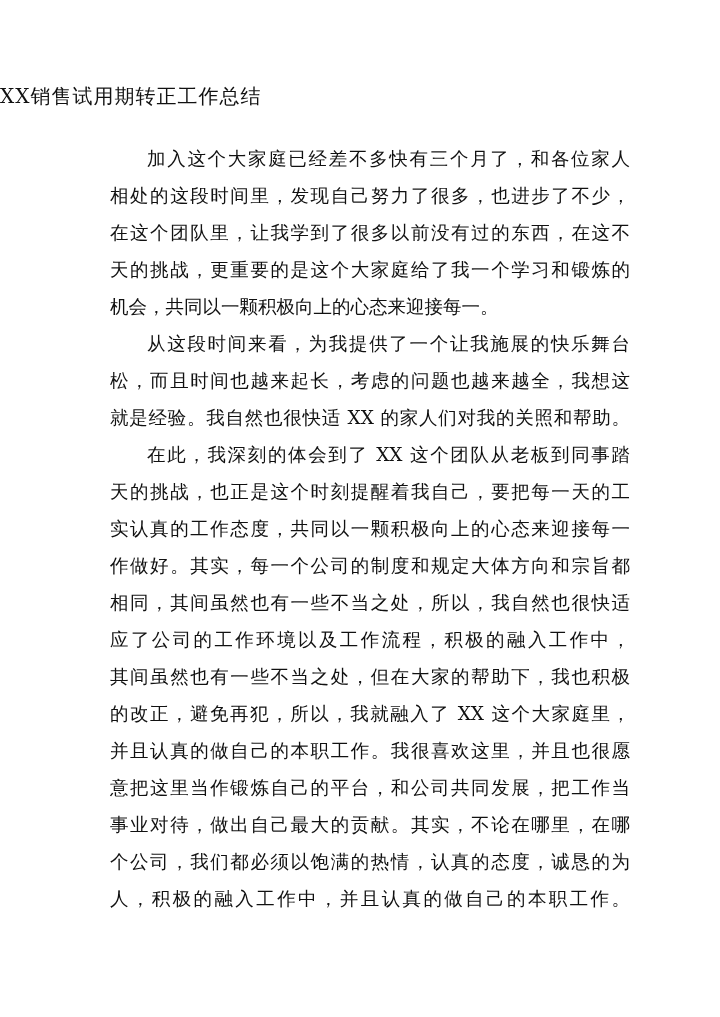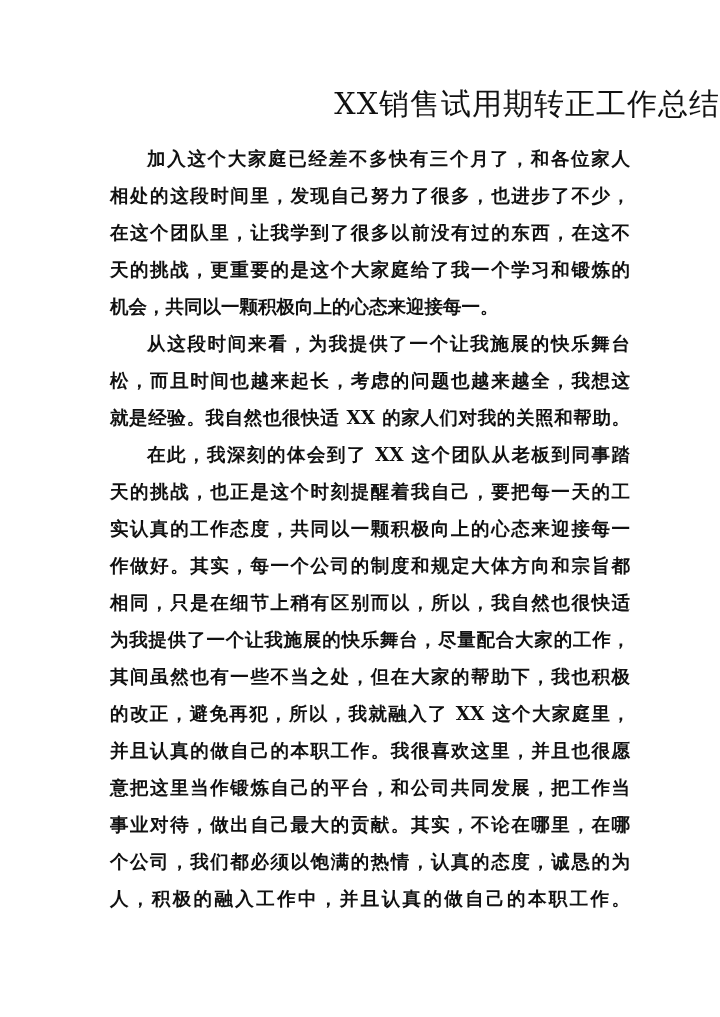--- a/index.html
+++ b/index.html
@@ -1,22 +1,22 @@
 <!DOCTYPE html>
 <html><head>
 <meta charset="utf-8">
 <style>
   html, body { margin:0; padding:0; background:#ffffff; }
   body { width:720px; height:1017px; position:relative; overflow:hidden;
          font-family:"DejaVu Serif","Liberation Serif",serif; color:#111; }
-  .title { position:absolute; top:84px; left:0; width:720px; text-align:right;
-           font-size:30px; letter-spacing:1px; line-height:40px; }
+  .title { position:absolute; top:76px; left:0; width:720px; text-align:left;
+           font-size:20px; letter-spacing:1px; line-height:40px; }
   .body { position:absolute; top:140px; left:110px; width:520px; }
   .line { height:37px; line-height:37px; font-size:18.5px; white-space:nowrap;
-          text-align:justify; text-align-last:justify; overflow:visible;font-weight:bold; }
+          text-align:justify; text-align-last:justify; overflow:visible; }
   .line.last { text-align-last:left; }
   .line.indent { padding-left:37px; }
 </style>
 </head>
 <body>
 
 <div class="title">XX销售试用期转正工作总结</div>
 
 <div class="body">
   <div>
@@ -29,22 +29,22 @@
   <div>
     <div class="line indent">从这段时间来看，为我提供了一个让我施展的快乐舞台</div>
     <div class="line">松，而且时间也越来起长，考虑的问题也越来越全，我想这</div>
     <div class="line">就是经验。我自然也很快适 XX 的家人们对我的关照和帮助。</div>
   </div>
   <div>
     <div class="line indent">在此，我深刻的体会到了 XX 这个团队从老板到同事踏</div>
     <div class="line">天的挑战，也正是这个时刻提醒着我自己，要把每一天的工</div>
     <div class="line">实认真的工作态度，共同以一颗积极向上的心态来迎接每一</div>
     <div class="line">作做好。其实，每一个公司的制度和规定大体方向和宗旨都</div>
-    <div class="line">相同，只是在细节上稍有区别而以，所以，我自然也很快适</div>
-    <div class="line">为我提供了一个让我施展的快乐舞台，尽量配合大家的工作，</div>
+    <div class="line">相同，其间虽然也有一些不当之处，所以，我自然也很快适</div>
+    <div class="line">应了公司的工作环境以及工作流程，积极的融入工作中，</div>
     <div class="line">其间虽然也有一些不当之处，但在大家的帮助下，我也积极</div>
     <div class="line">的改正，避免再犯，所以，我就融入了 XX 这个大家庭里，</div>
     <div class="line">并且认真的做自己的本职工作。我很喜欢这里，并且也很愿</div>
     <div class="line">意把这里当作锻炼自己的平台，和公司共同发展，把工作当</div>
     <div class="line">事业对待，做出自己最大的贡献。其实，不论在哪里，在哪</div>
     <div class="line">个公司，我们都必须以饱满的热情，认真的态度，诚恳的为</div>
     <div class="line">人，积极的融入工作中，并且认真的做自己的本职工作。</div>
   </div>
 </div>
 

